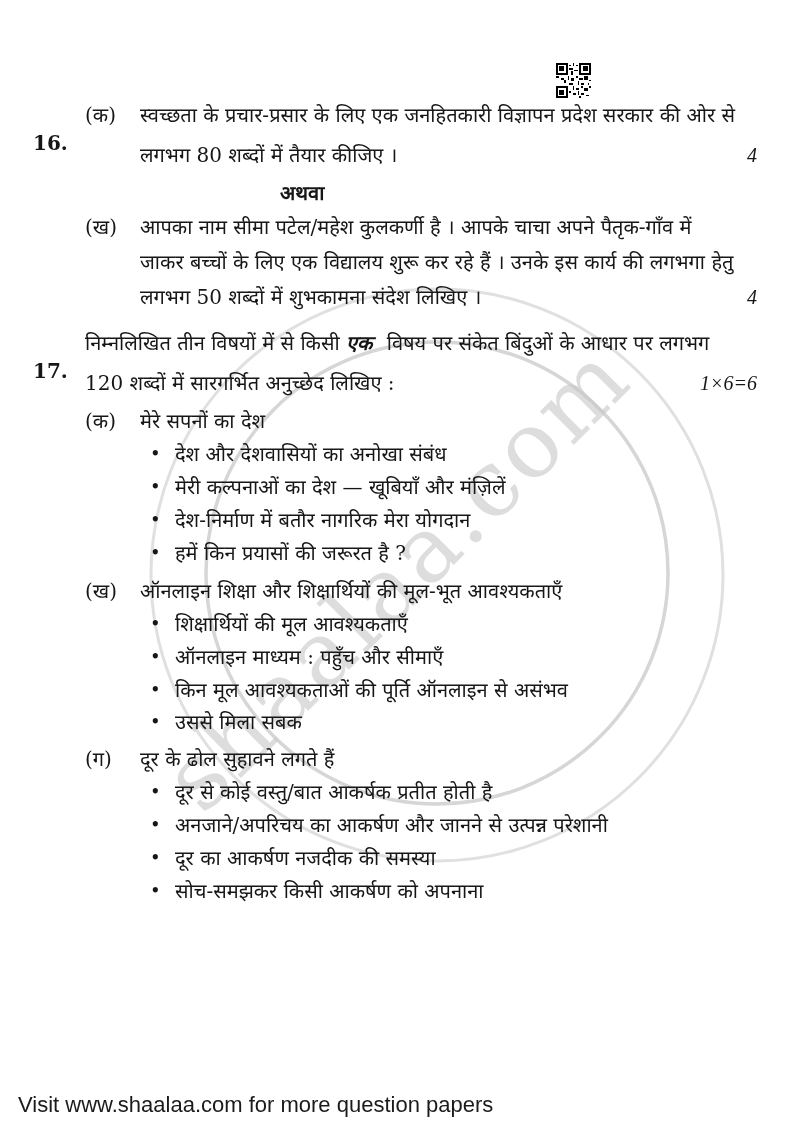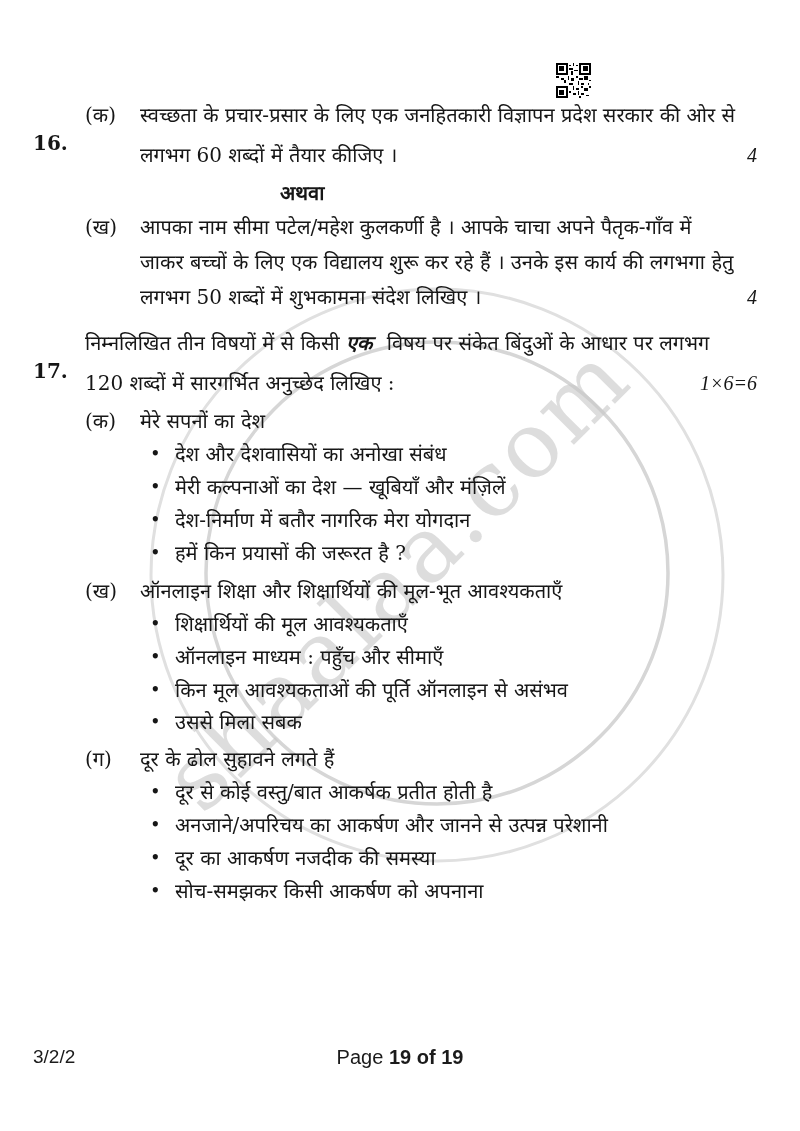--- a/index.html
+++ b/index.html
@@ -102,21 +102,21 @@
         <rect x="14" y="20" width="1" height="1"></rect>
     </g>
   </svg>
 
   <div class="row" style="top:100px">
     <span class="qnum">16.</span>
     <span class="qletter">(क)</span>
     <span class="qtext">स्वच्छता के प्रचार-प्रसार के लिए एक जनहितकारी विज्ञापन प्रदेश सरकार की ओर से</span>
   </div>
   <div class="row" style="top:140px">
-    <span class="qtext">लगभग 60 शब्दों में तैयार कीजिए ।</span>
+    <span class="qtext">लगभग 80 शब्दों में तैयार कीजिए ।</span>
     <span class="marks">4</span>
   </div>
 
   <div class="row" style="top:178px">
     <span class="or-label">अथवा</span>
   </div>
 
   <div class="row" style="top:212px">
     <span class="qletter">(ख)</span>
     <span class="qtext">आपका नाम सीमा पटेल/महेश कुलकर्णी है । आपके चाचा अपने पैतृक-गाँव में</span>
@@ -194,19 +194,16 @@
   </div>
   <div class="row" style="top:843px">
     <span class="bullet-dot">•</span>
     <span class="bullet-text">दूर का आकर्षण नजदीक की समस्या</span>
   </div>
   <div class="row" style="top:876px">
     <span class="bullet-dot">•</span>
     <span class="bullet-text">सोच-समझकर किसी आकर्षण को अपनाना</span>
   </div>
 
-  <div class="footer-row">
-    <span class="footer-code">3/2/2</span>
-    <span class="footer-page"><span>Page</span>&nbsp;<span class="pg-bold">19</span>&nbsp;<span class="pg-bold">of</span>&nbsp;<span class="pg-bold">19</span></span>
-  </div>
-
+
+  <div class="banner">Visit www.shaalaa.com for more question papers</div>
 
 </div>
 
 </body></html>

